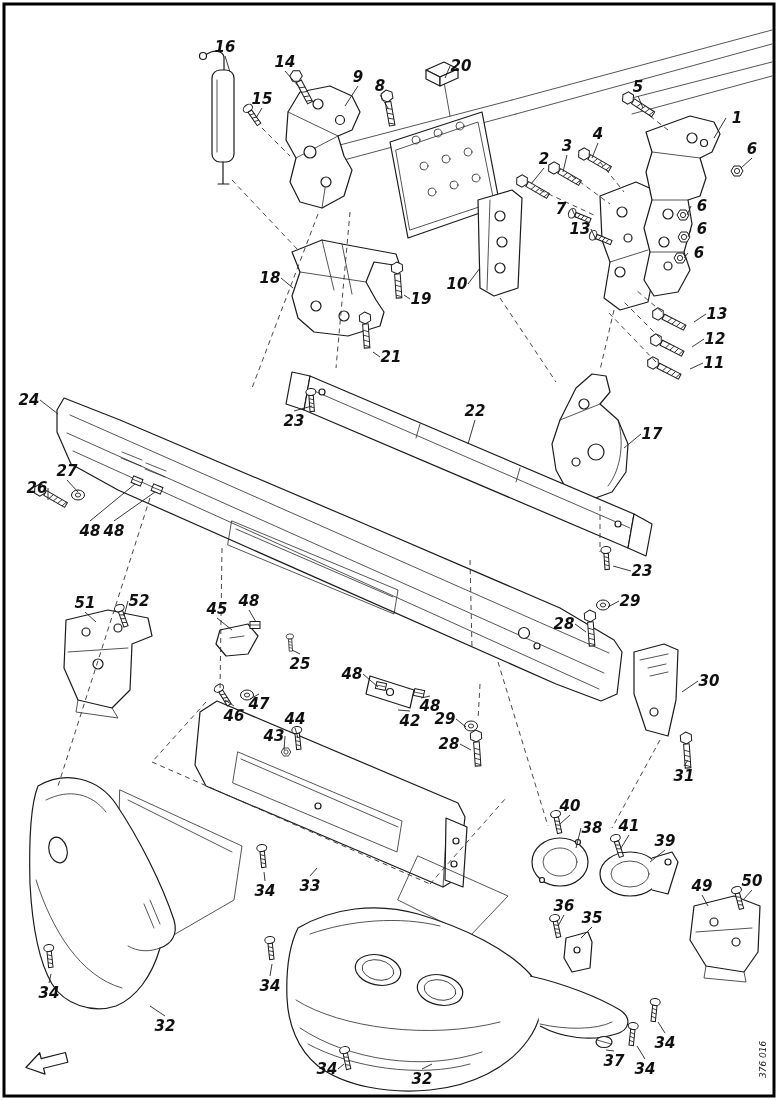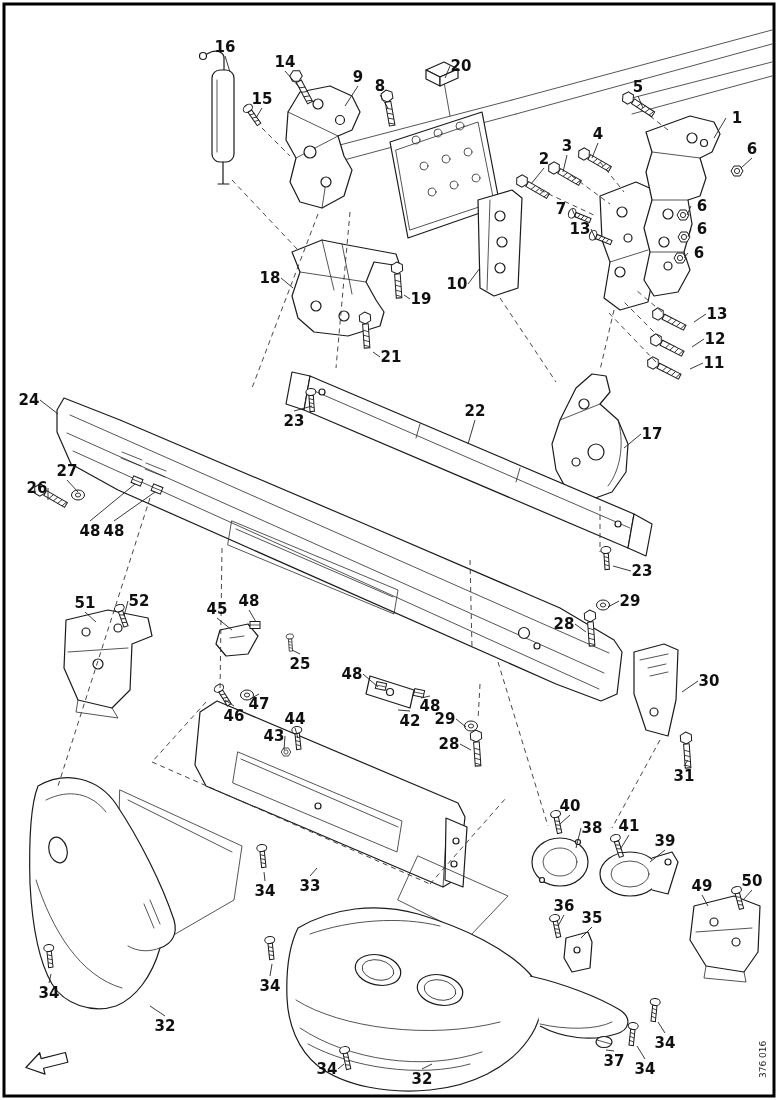--- a/index.html
+++ b/index.html
@@ -1,16 +1,16 @@
 <!DOCTYPE html>
 <html><head>
 <meta charset="utf-8">
 <style>
   html,body{margin:0;padding:0;background:#ffffff;}
-  .page{position:relative;width:778px;height:1100px;background:#fff;overflow:hidden;}
+  .page{position:relative;width:778px;height:1100px;background:#fff;overflow:hidden;font-style:italic;}
   svg{display:block;}
   .part{fill:none;stroke:#1b1b1b;stroke-width:1.2;stroke-linejoin:round;stroke-linecap:round;}
   .part-f{fill:#ffffff;stroke:#1b1b1b;stroke-width:1.2;stroke-linejoin:round;}
   .detail{fill:none;stroke:#2a2a2a;stroke-width:0.8;stroke-linejoin:round;stroke-linecap:round;}
   .dash{fill:none;stroke:#333;stroke-width:0.9;stroke-dasharray:5 4;}
   .leader{stroke:#222;stroke-width:0.9;}
   .callout{font-family:"DejaVu Sans","Liberation Sans",sans-serif;font-size:15px;font-weight:bold;fill:#101010;text-anchor:middle;}
   .small{font-family:"DejaVu Sans","Liberation Sans",sans-serif;font-size:9px;fill:#222;}
 </style>
 </head>

